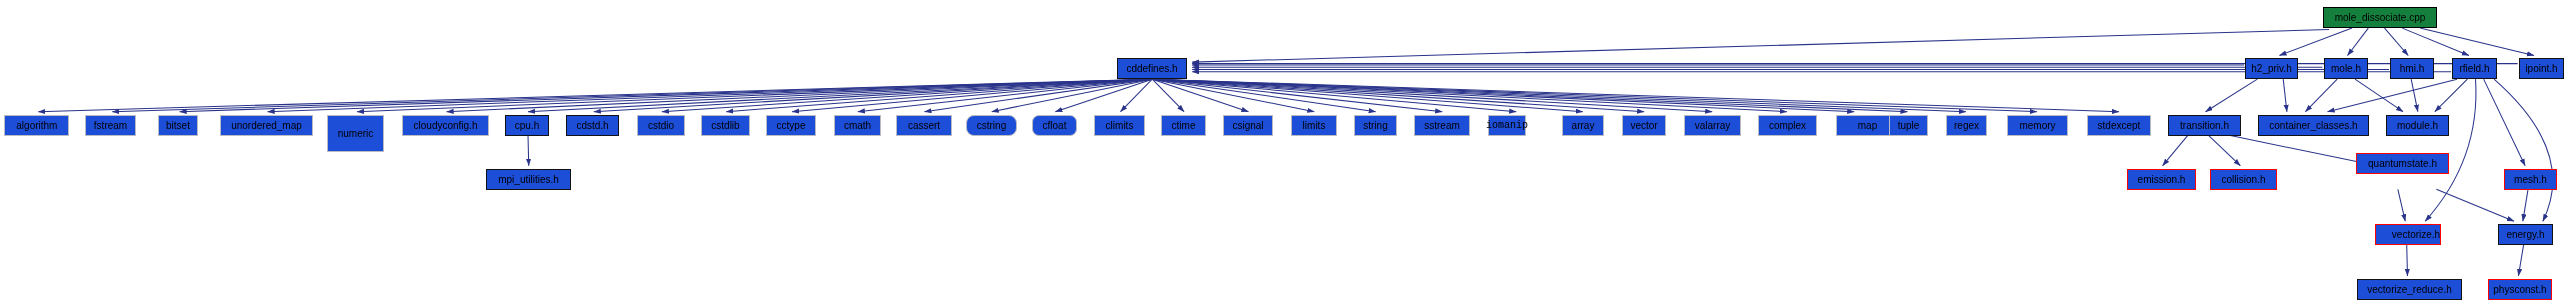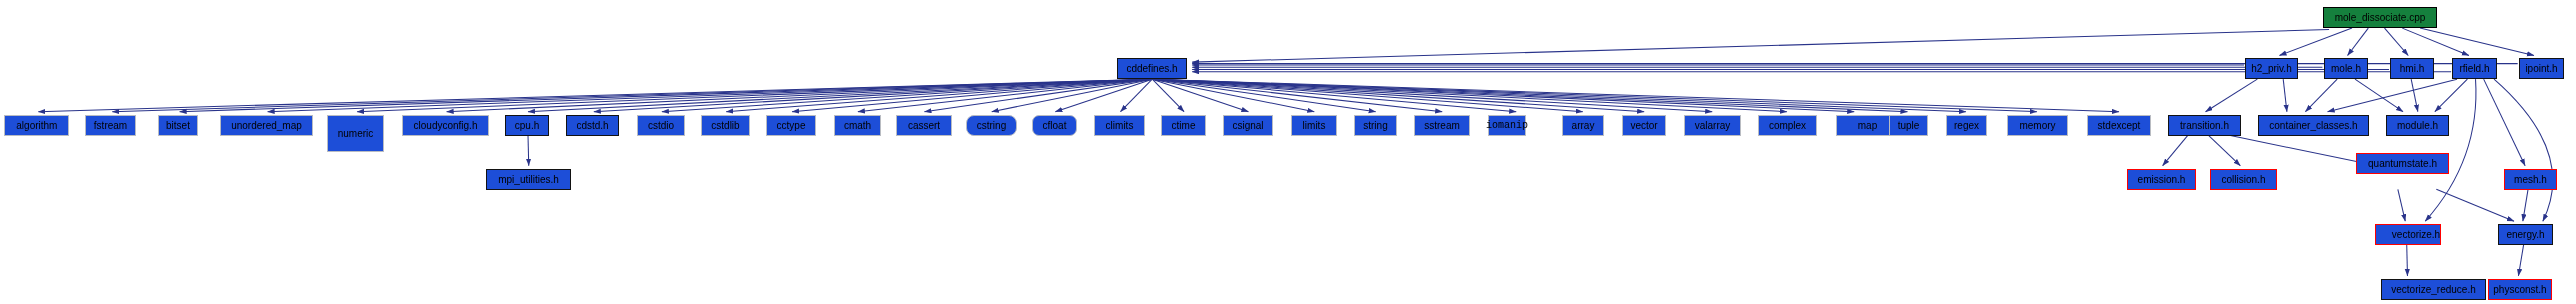--- a/index.html
+++ b/index.html
@@ -127,16 +127,16 @@
     <div class="node project" style="left: 2168px; top: 115px; width: 73px; height: 21px;">transition.h</div>
     <div class="node project" style="left: 2258px; top: 115px; width: 111px; height: 21px;">container_classes.h</div>
     <div class="node project" style="left: 2386px; top: 115px; width: 63px; height: 21px;">module.h</div>
     <div class="node project" style="left: 486px; top: 169px; width: 85px; height: 21px;">mpi_utilities.h</div>
     <div class="node truncated" style="left: 2127px; top: 169px; width: 69px; height: 21px;">emission.h</div>
     <div class="node truncated" style="left: 2210px; top: 169px; width: 67px; height: 21px;">collision.h</div>
     <div class="node truncated" style="left: 2356px; top: 153px; width: 93px; height: 21px;">quantumstate.h</div>
     <div class="node truncated" style="left: 2504px; top: 169px; width: 53px; height: 21px;">mesh.h</div>
     <div class="node truncated" style="left: 2375px; top: 224px; width: 66px; height: 21px; padding-left: 16px;">vectorize.h</div>
     <div class="node project" style="left: 2498px; top: 224px; width: 55px; height: 21px;">energy.h</div>
-    <div class="node project" style="left: 2357px; top: 279px; width: 105px; height: 21px; margin-left: 24px;">vectorize_reduce.h</div>
+    <div class="node project" style="left: 2357px; top: 279px; width: 105px; height: 21px;">vectorize_reduce.h</div>
     <div class="node truncated" style="left: 2488px; top: 279px; width: 64px; height: 21px;">physconst.h</div>
   </div>
 
 
 </body></html>

